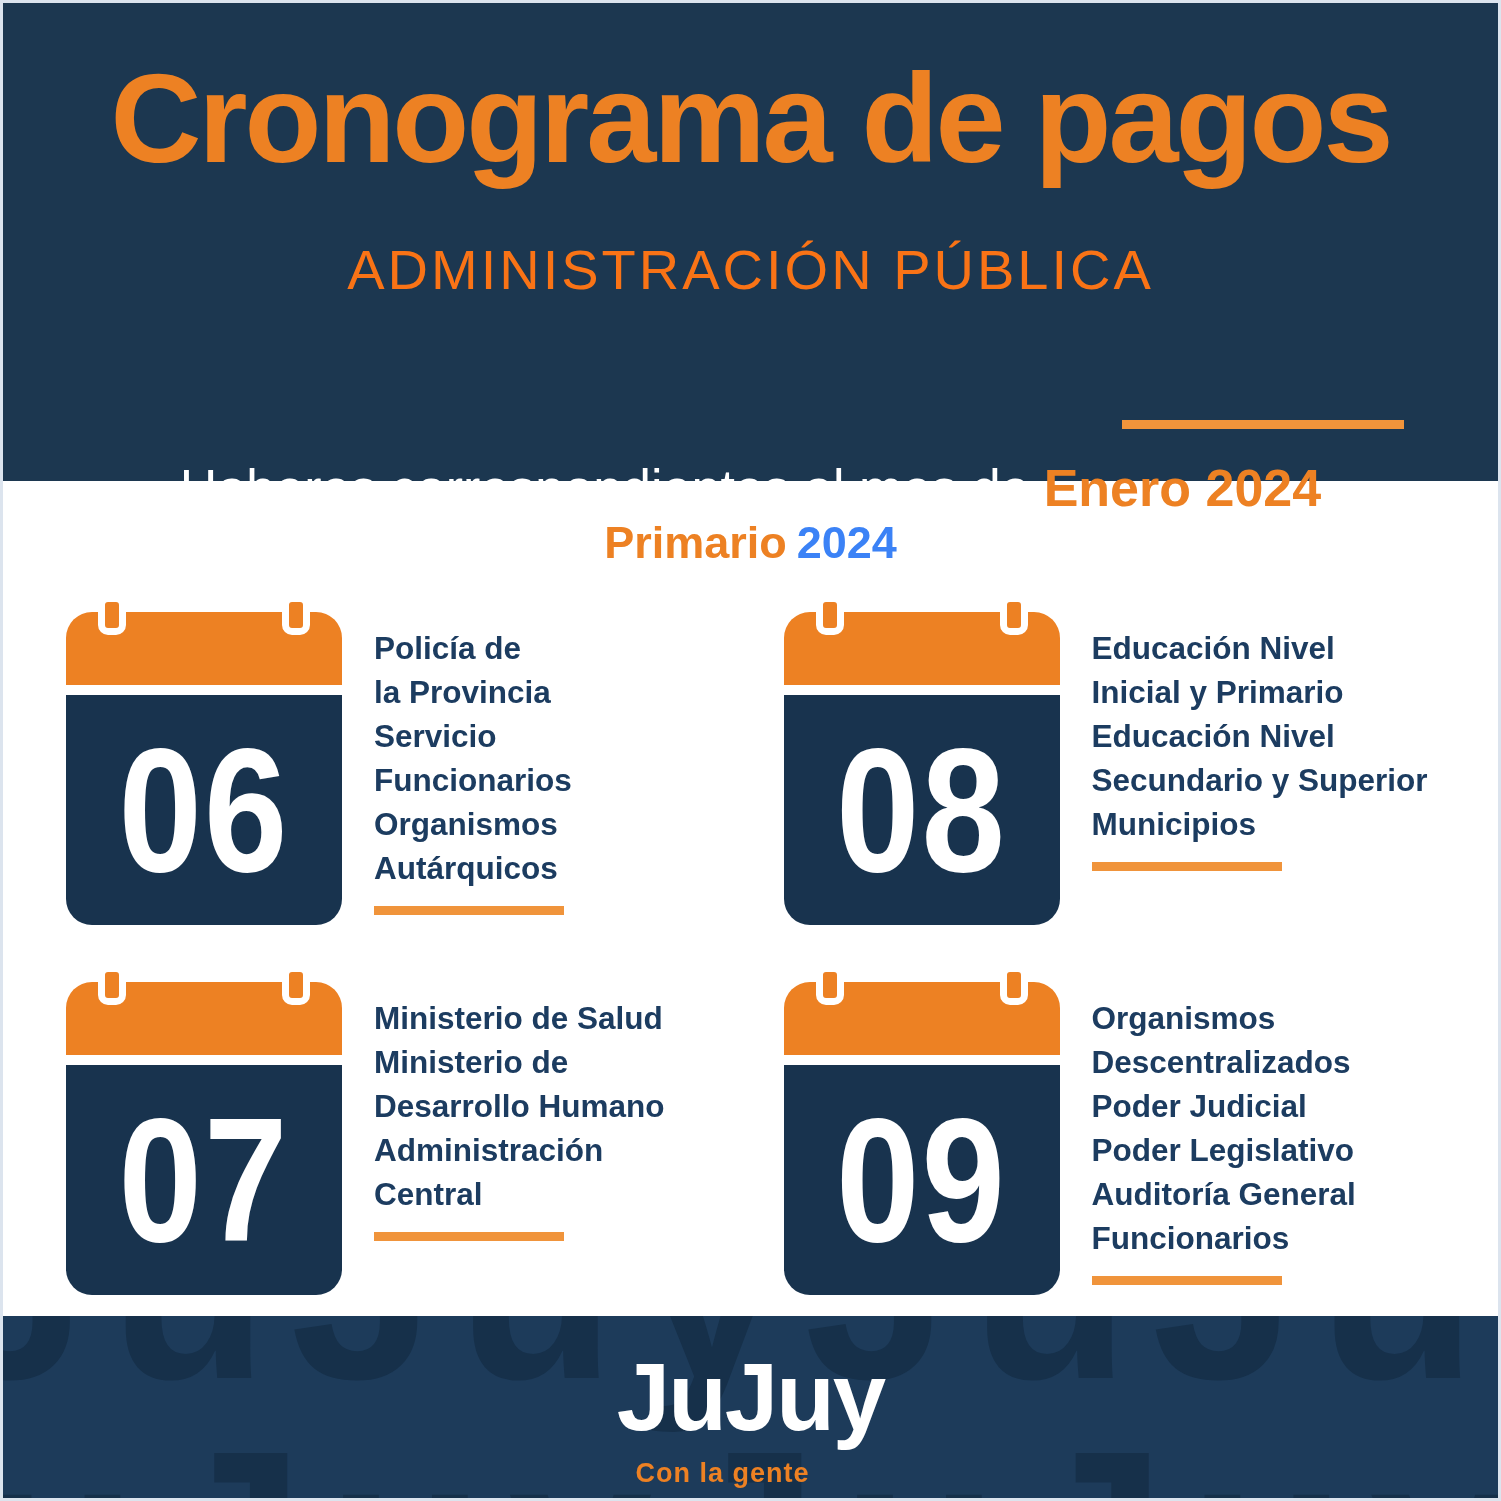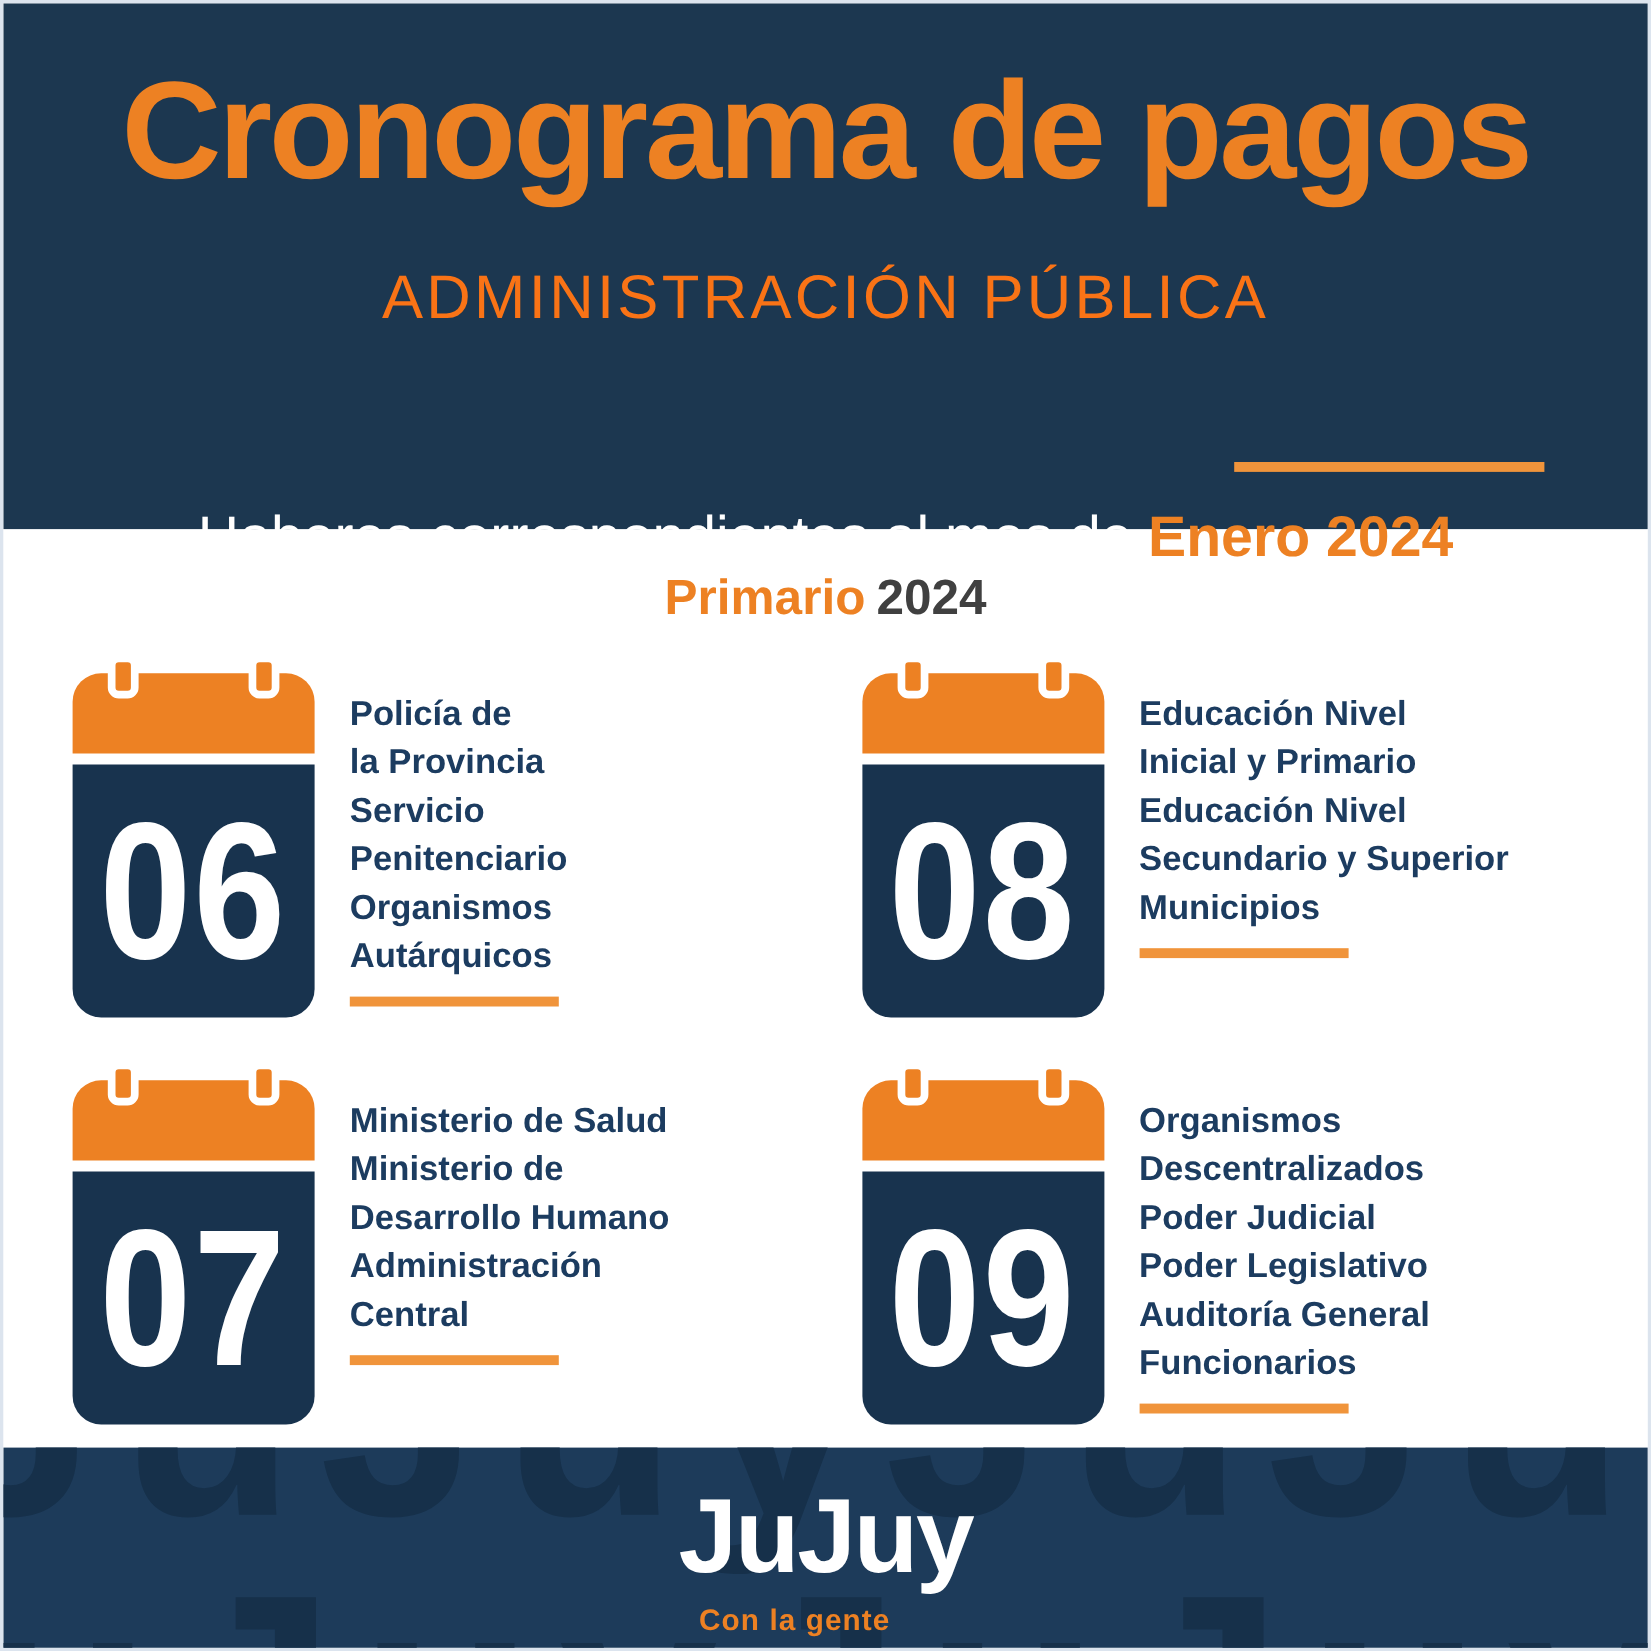--- a/index.html
+++ b/index.html
@@ -66,33 +66,33 @@
   .main { padding:0 63px; }
   .month-heading {
     margin-top:36px;
     text-align:center;
     font-size:45px;
     line-height:52px;
     font-weight:700;
     white-space:nowrap;
   }
   .month-heading .m-orange { color:#ED8123; }
-  .month-heading .m-navy   { color:#404040; margin-left:10px; }
+  .month-heading .m-navy   { color:#3b82f6; margin-left:10px; }
 
   .grid {
     margin-top:26px;
     display:grid;
     grid-template-columns:1fr 1fr;
     column-gap:66px;
     row-gap:40px;
   }
   .entry { display:flex; gap:32px; align-items:flex-start; }
 
   
-  .cal { position:relative; width:220px; height:330px; flex:0 0 auto; }
+  .cal { position:relative; width:276px; height:330px; flex:0 0 auto; }
   .cal-tab {
     position:absolute; top:0;
     width:28px; height:40px;
     background:#ED8123;
     border:7px solid #ffffff;
     border-radius:10px;
     z-index:2;
   }
   .cal-tab.tl { left:32px; }
   .cal-tab.tr { right:32px; }
@@ -196,21 +196,21 @@
           <span class="cal-tab tr"></span>
           <div class="cal-top"></div>
           <div class="cal-body">
             <span class="cal-day">06</span>
           </div>
         </div>
         <div class="entry-right">
           <div class="entry-text">Policía de
 la Provincia
 Servicio
-Penitenciario
+Funcionarios
 Organismos
 Autárquicos</div>
           <div class="entry-underline"></div>
         </div>
       </article>
 
       <article class="entry">
         <div class="cal">
           <span class="cal-tab tl"></span>
           <span class="cal-tab tr"></span>

